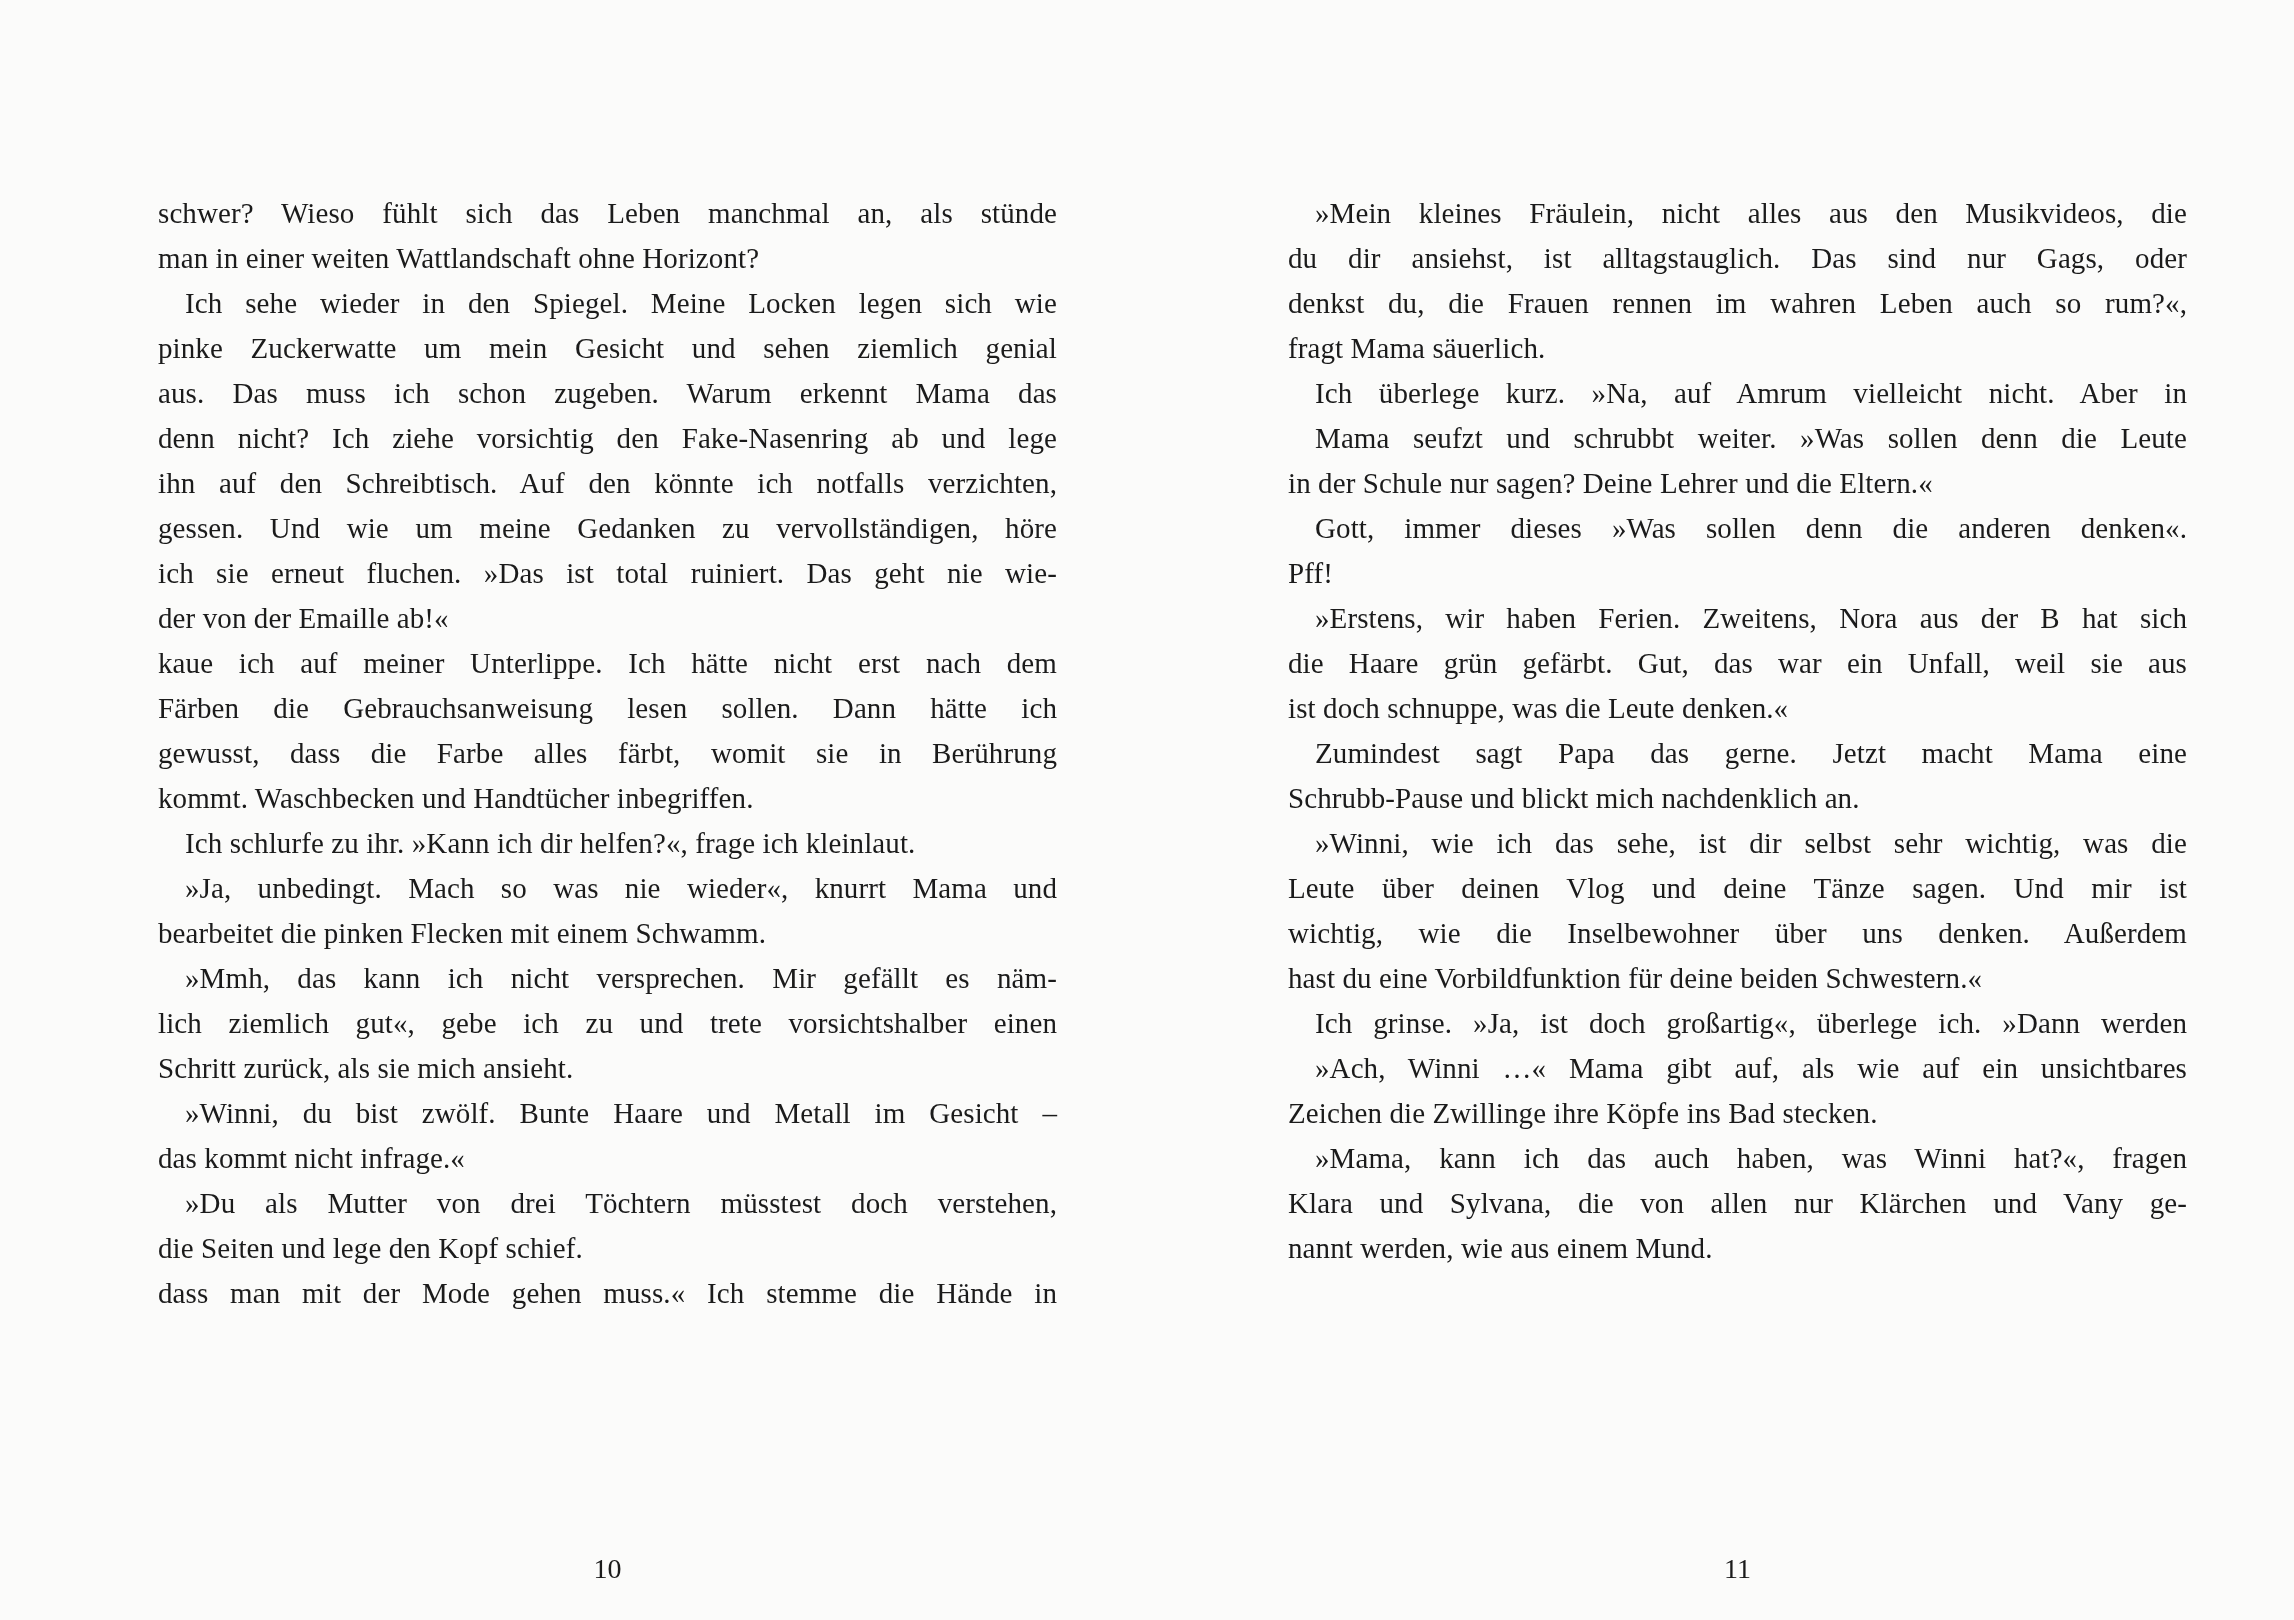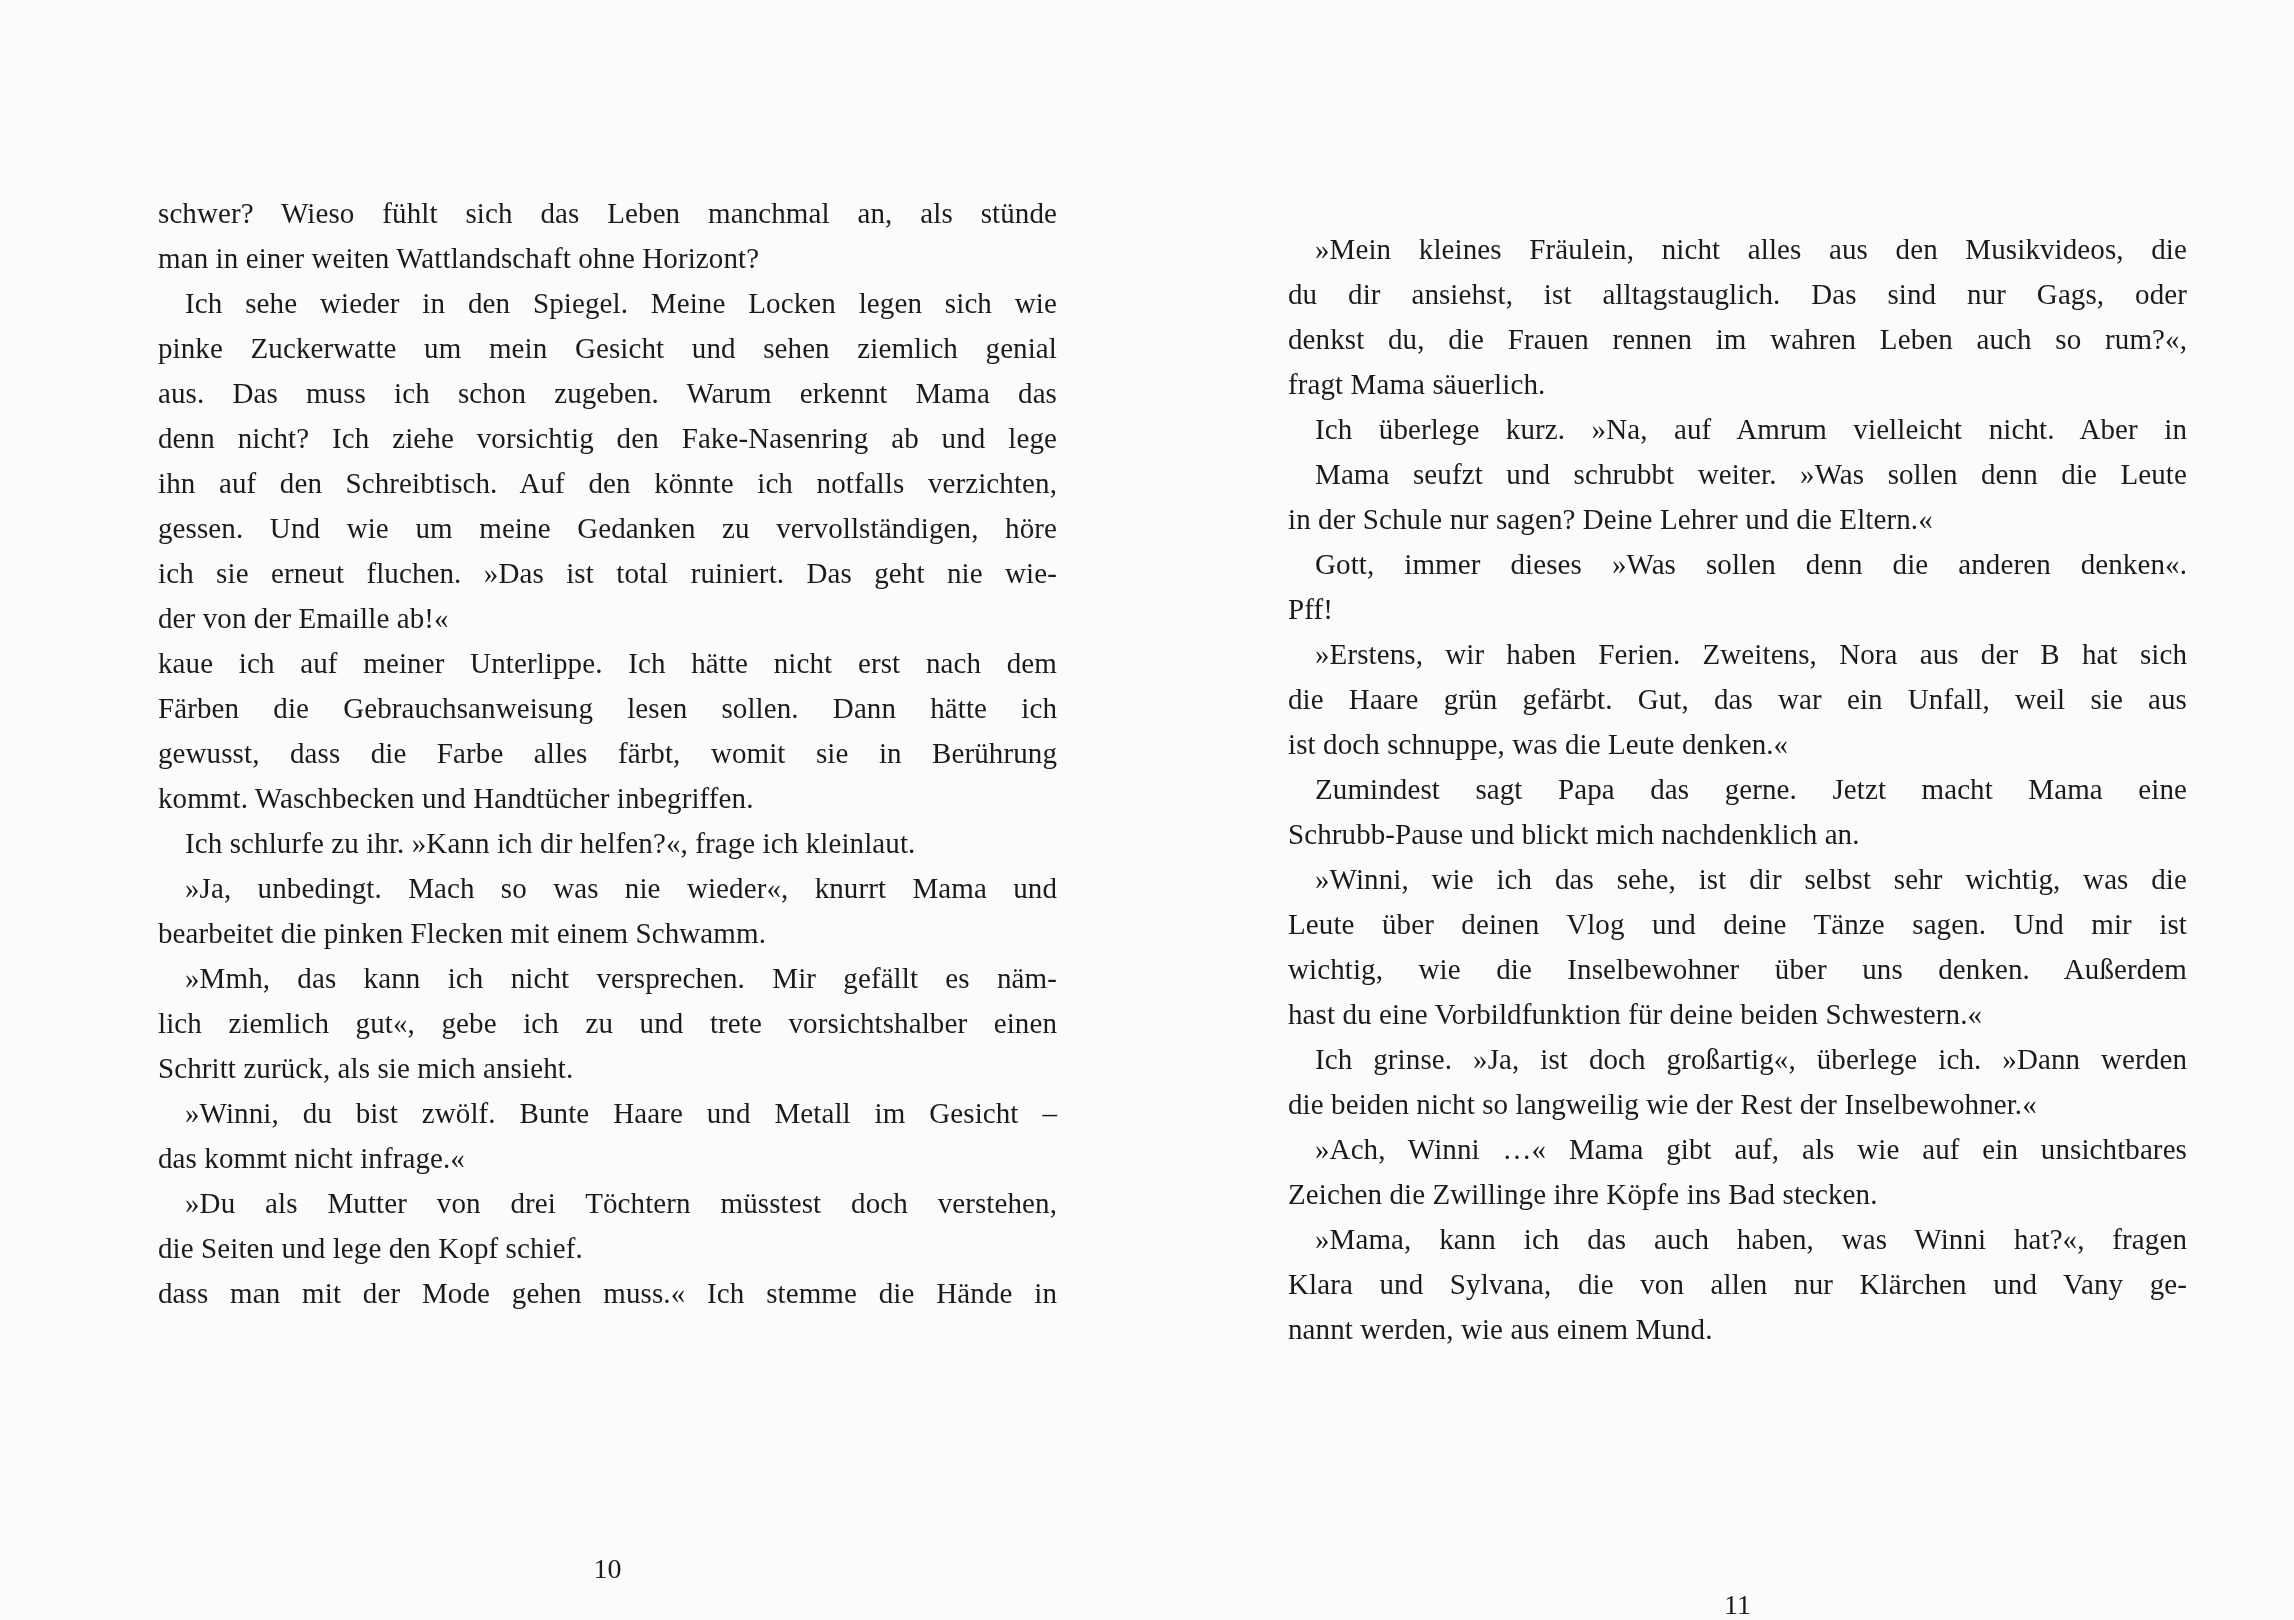--- a/index.html
+++ b/index.html
@@ -19,21 +19,21 @@
     position: absolute;
     inset: 0;
   }
   .page {
     position: absolute;
     top: 0;
     width: 1147px;
     height: 1284px;
   }
   .page.left  { left: 0; }
-  .page.right { left: 1147px; margin-top: 36px; }
+  .page.right { left: 1147px; }
 
   .text-block {
     position: absolute;
     top: 191px;
     width: 899px;
     font-size: 29px;
     line-height: 45px;
     letter-spacing: 0.1px;
   }
   .page.left  .text-block { left: 158px; }
@@ -111,21 +111,20 @@
         <div class="line indent">»Erstens, wir haben Ferien. Zweitens, Nora aus der B hat sich</div>
         <div class="line">die Haare grün gefärbt. Gut, das war ein Unfall, weil sie aus</div>
         <div class="line last">ist doch schnuppe, was die Leute denken.«</div>
         <div class="line indent">Zumindest sagt Papa das gerne. Jetzt macht Mama eine</div>
         <div class="line last">Schrubb-Pause und blickt mich nachdenklich an.</div>
         <div class="line indent">»Winni, wie ich das sehe, ist dir selbst sehr wichtig, was die</div>
         <div class="line">Leute über deinen Vlog und deine Tänze sagen. Und mir ist</div>
         <div class="line">wichtig, wie die Inselbewohner über uns denken. Außerdem</div>
         <div class="line last">hast du eine Vorbildfunktion für deine beiden Schwestern.«</div>
         <div class="line indent">Ich grinse. »Ja, ist doch großartig«, überlege ich. »Dann werden</div>
-        <div class="line last">die beiden nicht so langweilig wie der Rest der Inselbewohner.«</div>
         <div class="line indent">»Ach, Winni …« Mama gibt auf, als wie auf ein unsichtbares</div>
         <div class="line last">Zeichen die Zwillinge ihre Köpfe ins Bad stecken.</div>
         <div class="line indent">»Mama, kann ich das auch haben, was Winni hat?«, fragen</div>
         <div class="line">Klara und Sylvana, die von allen nur Klärchen und Vany ge-</div>
         <div class="line last">nannt werden, wie aus einem Mund.</div>
       </div>
     <div class="page-number">11</div>
   </div>
 
 </div>

